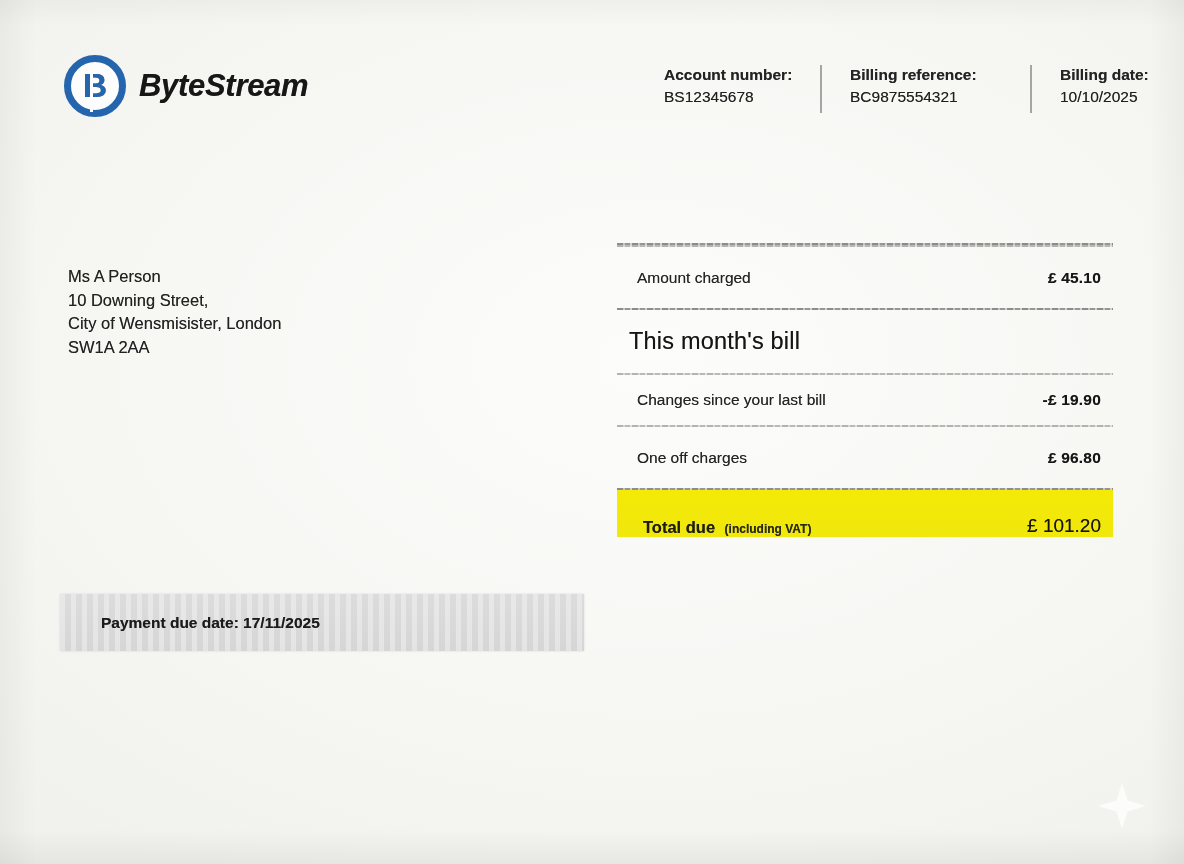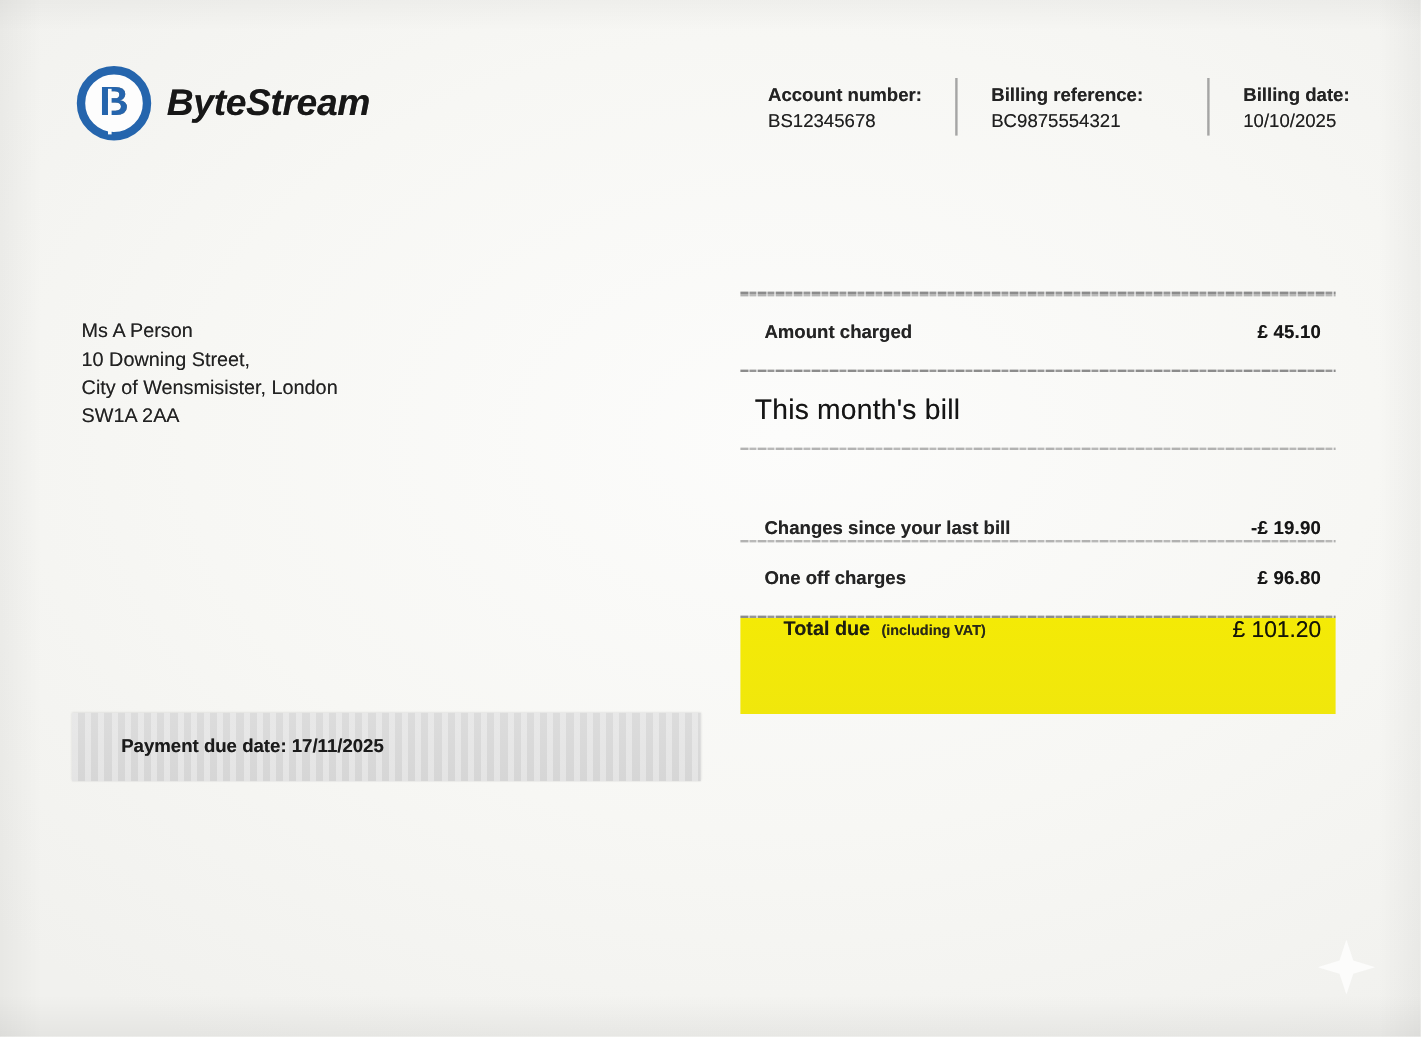--- a/index.html
+++ b/index.html
@@ -20,21 +20,21 @@
   
   .logo-row{position:absolute;left:64px;top:55px;display:flex;align-items:center;gap:13px;}
   .logo-badge{position:relative;width:62px;height:62px;border-radius:50%;
     border:7px solid #2565ad;box-sizing:border-box;background:#fdfdfd;
     display:flex;align-items:center;justify-content:center;}
   .logo-badge .glyph{font-weight:800;font-size:34px;line-height:1;color:#2565ad;
     transform:translatey(-1px);position:relative;}
   .logo-badge .gap-stripe{position:absolute;left:19px;top:12px;width:3px;height:38px;background:#fdfdfd;}
   .brand-name{font-size:31px;font-weight:700;letter-spacing:-.3px;color:#171717;font-style:italic;}
 
-  .meta-row{position:absolute;left:640px;top:64px;display:flex;align-items:flex-end;}
+  .meta-row{position:absolute;left:664px;top:64px;display:flex;align-items:flex-start;}
   .meta-col{display:flex;flex-direction:column;line-height:22px;font-size:15.5px;}
   .meta-col .lab{font-weight:700;color:#232323;}
   .meta-col .val{font-weight:500;color:#1f1f1f;}
   .meta-div{width:2px;height:48px;background:#8a8a8a;opacity:.75;margin-top:1px;}
   .mc1{width:156px;}
   .mc2{width:154px;margin-left:28px;margin-right:26px;}
   .mc3{margin-left:28px;}
 
   
   .address{position:absolute;left:68px;top:265px;font-size:16.5px;line-height:23.5px;color:#222;}
@@ -50,25 +50,25 @@
   
   .bill-col{position:absolute;left:617px;top:243px;width:496px;}
   .rule{height:2px;
     background-image:repeating-linear-gradient(90deg,#868686 0 6px,#c2c2c2 6px 8px,#919191 8px 13px,#cfcfcf 13px 15px);}
   .rule.light{opacity:.62;}
   .rule.dark{opacity:.95;}
   .section-head{height:63px;display:flex;align-items:center;padding-left:12px;
     font-size:23.5px;font-weight:500;letter-spacing:.2px;color:#151515;}
   .bill-row{height:61px;display:flex;align-items:center;justify-content:space-between;
     padding:0 12px 0 20px;font-size:15.5px;}
-  .bill-row.short{height:75px;align-items:flex-end;}
-  .bill-row .lab{color:#242424;font-weight:700;}
+  .bill-row.short{height:50px;}
+  .bill-row .lab{color:#242424;font-weight:400;}
   .bill-row .val{color:#161616;font-weight:700;letter-spacing:.2px;}
-  .total-row{height:80px;display:flex;align-items:flex-start;justify-content:space-between;
-    padding:0 12px 0 36px;background:linear-gradient(180deg,#f4ea06,#f0e70c);}
+  .total-row{height:47px;display:flex;align-items:flex-end;justify-content:space-between;
+    padding:0 12px 0 26px;background:linear-gradient(180deg,#f4ea06,#f0e70c);}
   .total-row .tlab{font-weight:700;font-size:16.5px;color:#1e1e10;}
   .total-row .tnote{font-weight:700;font-size:12px;margin-left:5px;color:#2a2a18;}
   .total-row .tval{font-weight:400;font-size:19px;color:#141408;}
 
   
   .sparkle{position:absolute;left:1098px;top:783px;width:48px;height:46px;
     background:#ffffff;clip-path:polygon(50% 0,62% 38%,100% 50%,62% 62%,50% 100%,38% 62%,0 50%,38% 38%);
     opacity:.75;filter:blur(1px);}
 </style>
 </head>

